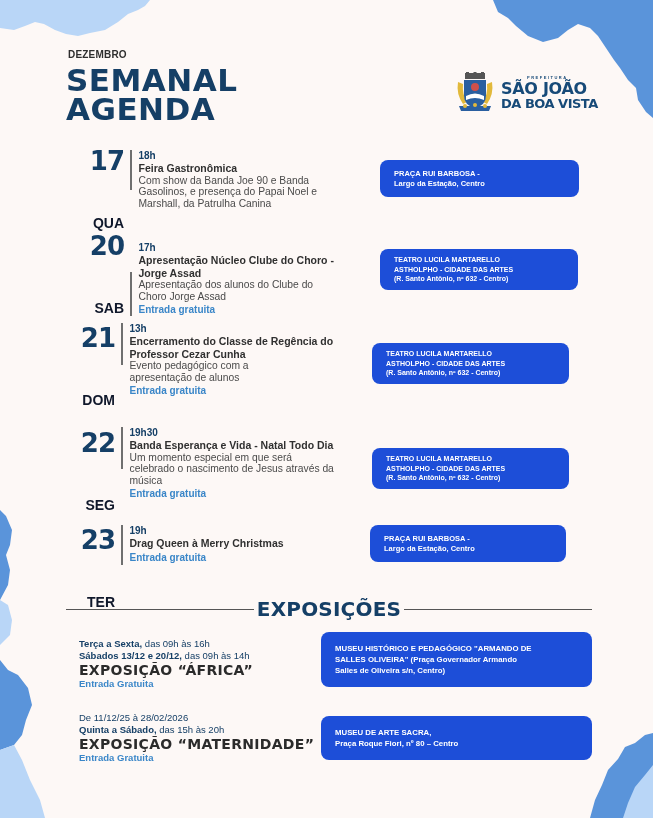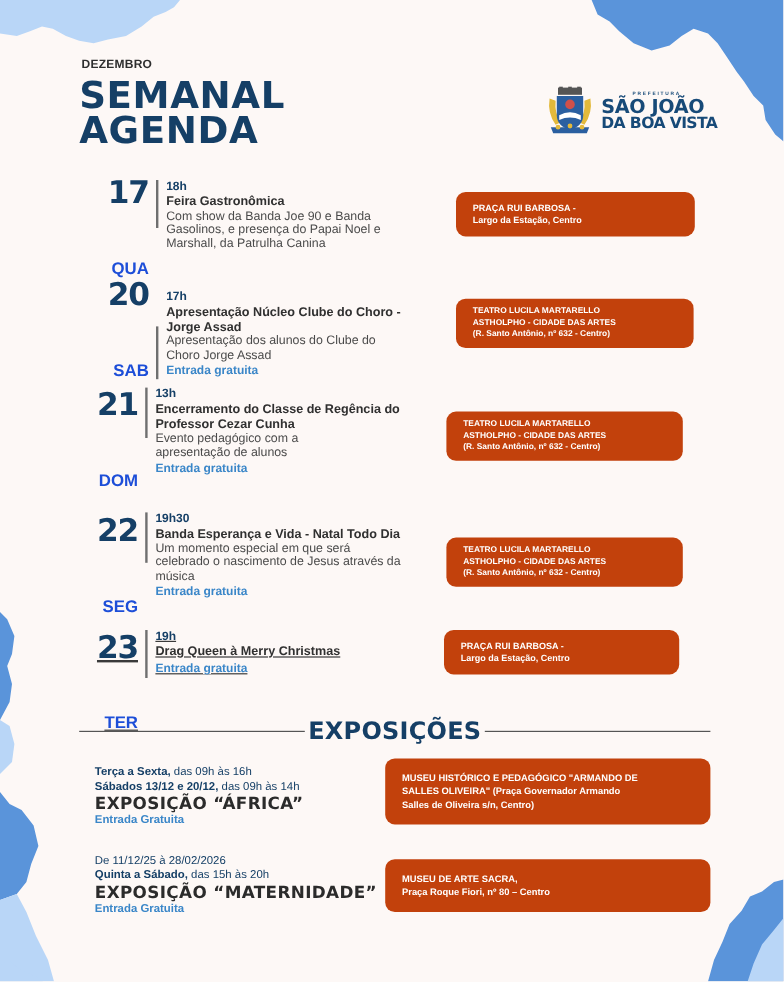--- a/index.html
+++ b/index.html
@@ -23,30 +23,30 @@
   }
   .logo { position: absolute; left: 455px; top: 72px; display: flex; align-items: center; gap: 6px; }
   .logo-text { display: flex; flex-direction: column; line-height: 1; }
   .logo-pref { font-size: 4px; font-weight: 700; color: #174a78; letter-spacing: 1.5px; margin-left: 26px; margin-bottom: 1px; }
   .logo-l1 { font-size: 16px; font-weight: 900; color: #174a78; letter-spacing: -0.3px; font-family: "DejaVu Sans", sans-serif; }
   .logo-l2 { font-size: 13px; font-weight: 700; color: #174a78; letter-spacing: -0.5px; font-family: "DejaVu Sans", sans-serif; }
 
   .event { position: absolute; display: flex; }
   .date-block { display: flex; flex-direction: column; align-items: flex-end; width: 40px; gap: 43px; }
   .date-num { font-size: 26px; line-height: 22px; font-weight: 900; color: #153f66; font-family: "DejaVu Sans", sans-serif; letter-spacing: -1px; }
-  .date-day { font-size: 14px; line-height: 16px; font-weight: 700; color: #1d4ed8; }
+  .date-day { font-size: 14px; line-height: 16px; font-weight: 700; color: #0f172a; }
   .divider { width: 1.5px; background: #6f6f6f; margin: 0 7px 0 6px; }
   .ev-body { display: flex; flex-direction: column; font-size: 10px; line-height: 12px; }
   .ev-time { font-weight: 700; color: #153f66; font-size: 10px; }
   .ev-title { font-weight: 700; color: #303030; font-size: 10.5px; line-height: 12.5px; }
   .ev-desc { color: #4a4a4a; font-size: 10.3px; line-height: 11.5px; }
   .ev-free { color: #3a86c8; font-weight: 700; font-size: 10px; margin-top: 2px; }
 
   .loc {
-    position: absolute; background: #c2410c; color: #ffffff; border-radius: 8px;
+    position: absolute; background: #1d4ed8; color: #ffffff; border-radius: 8px;
     font-size: 7.5px; font-weight: 700; line-height: 10px; padding: 16px 14px;
     display: flex; flex-direction: column; justify-content: center;
   }
   .loc.sm { font-size: 7px; line-height: 9.5px; }
 
   .section-row { position: absolute; left: 66px; top: 597px; width: 526px; display: flex; align-items: center; }
   .section-line { flex: 1; height: 1px; background: #555; }
   .section-title { font-size: 20px; font-weight: 900; color: #153f66; padding: 0 3px; letter-spacing: 0.2px; font-family: "DejaVu Sans", sans-serif; }
 
   .expo { position: absolute; left: 79px; display: flex; flex-direction: column; }
@@ -174,21 +174,21 @@
     <span class="ev-desc" style="width:210px">Um momento especial em que será celebrado o nascimento de Jesus através da música</span>
     <span class="ev-free">Entrada gratuita</span>
   </div>
 </div>
 <div class="loc sm" style="left:372px;top:448px;width:197px;height:41px;">
   <span>TEATRO LUCILA MARTARELLO</span>
   <span>ASTHOLPHO - CIDADE DAS ARTES</span>
   <span>(R. Santo Antônio, nº 632 - Centro)</span>
 </div>
 
-<div class="event" style="left:75px;top:525px;text-decoration:underline;">
+<div class="event" style="left:75px;top:525px;">
   <div class="date-block" style="margin-top:4px">
     <span class="date-num">23</span>
     <span class="date-day">TER</span>
   </div>
   <div class="divider" style="height:40px"></div>
   <div class="ev-body" style="width:200px">
     <span class="ev-time">19h</span>
     <span class="ev-title">Drag Queen à Merry Christmas</span>
     <span class="ev-free">Entrada gratuita</span>
   </div>

